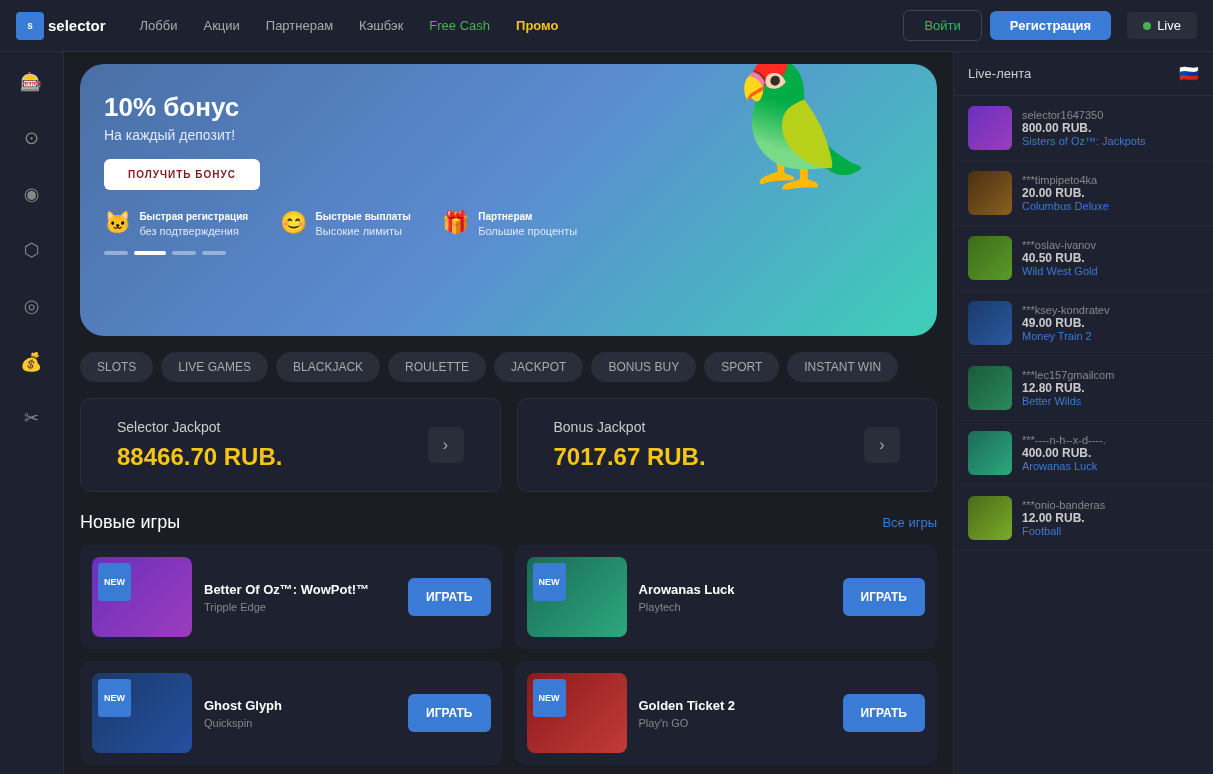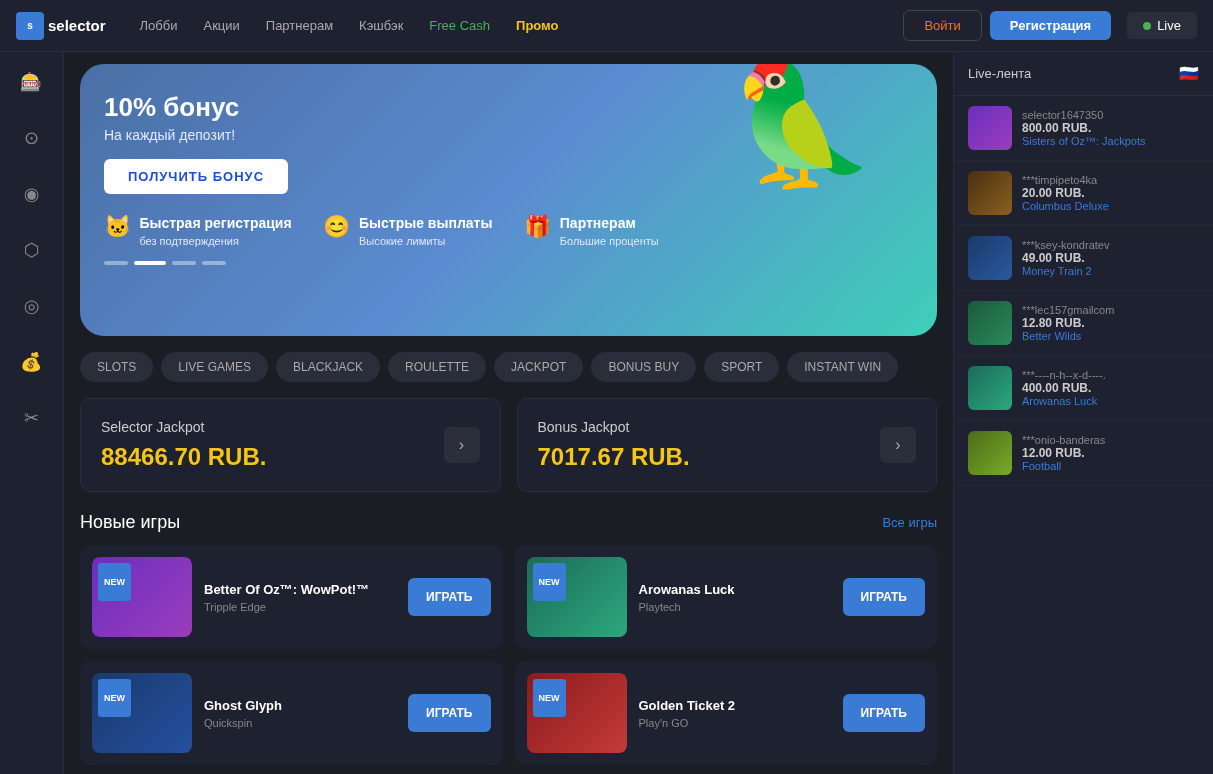--- a/index.html
+++ b/index.html
@@ -7,21 +7,21 @@
 
     
     .top-nav { background: #1e2130; height: 52px; display: flex; align-items: center; padding: 0 16px; gap: 8px; flex-shrink: 0; border-bottom: 1px solid #2a2d3a; }
     .logo { color: #fff; font-weight: bold; font-size: 15px; margin-right: 16px; display: flex; align-items: center; gap: 4px; }
     .logo-icon { width: 28px; height: 28px; background: #3a7bd5; border-radius: 4px; display: flex; align-items: center; justify-content: center; font-size: 10px; font-weight: bold; }
     .nav-links { display: flex; gap: 6px; align-items: center; }
     .nav-link { color: #aaa; text-decoration: none; padding: 6px 10px; font-size: 13px; cursor: pointer; border-radius: 4px; }
     .nav-link.active { color: #4caf50; }
     .nav-link.promo { color: #f5c518; font-weight: bold; }
     .nav-right { margin-left: auto; display: flex; gap: 8px; align-items: center; }
-    .btn-login { background: transparent; color: #f97316; border: 1px solid #444; padding: 7px 20px; border-radius: 6px; cursor: pointer; font-size: 13px; }
+    .btn-login { background: transparent; color: #22c55e; border: 1px solid #444; padding: 7px 20px; border-radius: 6px; cursor: pointer; font-size: 13px; }
     .btn-register { background: #3a7bd5; color: #fff; border: none; padding: 7px 20px; border-radius: 6px; cursor: pointer; font-size: 13px; font-weight: bold; }
     .live-tab { background: #2a2d3a; color: #fff; padding: 6px 16px; border-radius: 4px; font-size: 13px; display: flex; align-items: center; gap: 6px; margin-left: 8px; }
     .live-dot { width: 8px; height: 8px; background: #4caf50; border-radius: 50%; display: inline-block; }
 
     
     .main-layout { display: flex; flex: 1; overflow: hidden; }
 
     
     .left-sidebar { width: 64px; background: #1e2130; display: flex; flex-direction: column; align-items: center; padding: 12px 0; gap: 20px; flex-shrink: 0; border-right: 1px solid #2a2d3a; }
     .sidebar-icon { width: 36px; height: 36px; display: flex; align-items: center; justify-content: center; border-radius: 8px; cursor: pointer; color: #888; font-size: 18px; }
@@ -30,38 +30,38 @@
     .content-area { flex: 1; overflow-y: auto; padding: 12px 16px; }
     .content-area::-webkit-scrollbar { width: 4px; }
     .content-area::-webkit-scrollbar-track { background: #1a1d24; }
     .content-area::-webkit-scrollbar-thumb { background: #444; border-radius: 2px; }
 
     
     .banner { background: linear-gradient(135deg, #4a6fa5 0%, #5b8cd1 50%, #3ecfb8 100%); border-radius: 24px; padding: 28px 24px; position: relative; overflow: hidden; margin-bottom: 16px; height: 272px; }
     .banner-content { position: relative; z-index: 2; }
     .banner-title { font-size: 26px; font-weight: bold; color: #fff; margin-bottom: 4px; }
     .banner-subtitle { font-size: 14px; color: #e0e8ff; margin-bottom: 16px; }
-    .btn-bonus { background: #fff; color: #1d4ed8; border: none; padding: 10px 24px; border-radius: 6px; font-size: 13px; font-weight: bold; cursor: pointer; letter-spacing: 1px; text-align: center; }
+    .btn-bonus { background: #fff; color: #7f1d1d; border: none; padding: 10px 24px; border-radius: 6px; font-size: 10px; font-weight: bold; cursor: pointer; letter-spacing: 1px; text-align: center; }
     .banner-features { display: flex; gap: 32px; margin-top: 20px; }
     .banner-feature { display: flex; align-items: flex-start; gap: 8px; }
     .feature-emoji { font-size: 22px; }
     .feature-text { font-size: 11px; color: #e0e8ff; line-height: 1.4; }
-    .feature-text strong { display: block; font-size: 14px; color: #fff; }
+    .feature-text strong { display: block; font-size: 10px; color: #fff; }
     .banner-bird { position: absolute; right: 60px; top: -10px; font-size: 120px; z-index: 1; }
     .banner-dots { display: flex; gap: 6px; margin-top: 12px; }
     .banner-dot { width: 24px; height: 4px; border-radius: 2px; background: rgba(255,255,255,0.4); }
     .banner-dot.active { background: #fff; width: 32px; }
 
     
     .category-filter { display: flex; gap: 8px; margin-bottom: 16px; flex-wrap: wrap; }
     .cat-btn { background: #2a2d3a; color: #aaa; border: none; padding: 7px 16px; border-radius: 20px; font-size: 12px; cursor: pointer; border: 1px solid transparent; }
 
     
     .jackpots-row { display: flex; gap: 16px; margin-bottom: 20px; }
-    .jackpot-card { flex: 1; background: #1e2130; border: 1px solid #2a2d3a; border-radius: 10px; padding: 20px 20px; display: flex; align-items: center; justify-content: space-between; }
+    .jackpot-card { flex: 1; background: #1e2130; border: 1px solid #2a2d3a; border-radius: 10px; padding: 20px 36px; display: flex; align-items: center; justify-content: space-between; }
     .jackpot-label { font-size: 14px; color: #ccc; margin-bottom: 8px; }
     .jackpot-amount { font-size: 24px; font-weight: bold; color: #f5c518; }
     .jackpot-arrow { width: 36px; height: 36px; background: #2a2d3a; border-radius: 6px; display: flex; align-items: center; justify-content: center; cursor: pointer; color: #aaa; }
 
     
     .section-header { display: flex; align-items: center; justify-content: space-between; margin-bottom: 12px; }
     .section-title { font-size: 18px; font-weight: normal; color: #fff; }
     .see-all { color: #3a7bd5; font-size: 13px; cursor: pointer; text-decoration: none; }
 
     
@@ -274,20 +274,28 @@
   </div>
         <div class="live-item">
     <div class="live-game-thumb thumb-columbus"></div>
     <div class="live-info">
       <div class="live-user">***timpipeto4ka</div>
       <div class="live-amount">20.00 RUB.</div>
       <div class="live-game-name">Columbus Deluxe</div>
     </div>
   </div>
         <div class="live-item">
+    <div class="live-game-thumb thumb-wildwest"></div>
+    <div class="live-info">
+      <div class="live-user">***oslav-ivanov</div>
+      <div class="live-amount">40.50 RUB.</div>
+      <div class="live-game-name">Wild West Gold</div>
+    </div>
+  </div>
+        <div class="live-item">
     <div class="live-game-thumb thumb-moneytrain"></div>
     <div class="live-info">
       <div class="live-user">***ksey-kondratev</div>
       <div class="live-amount">49.00 RUB.</div>
       <div class="live-game-name">Money Train 2</div>
     </div>
   </div>
         <div class="live-item">
     <div class="live-game-thumb thumb-betterwilds"></div>
     <div class="live-info">

